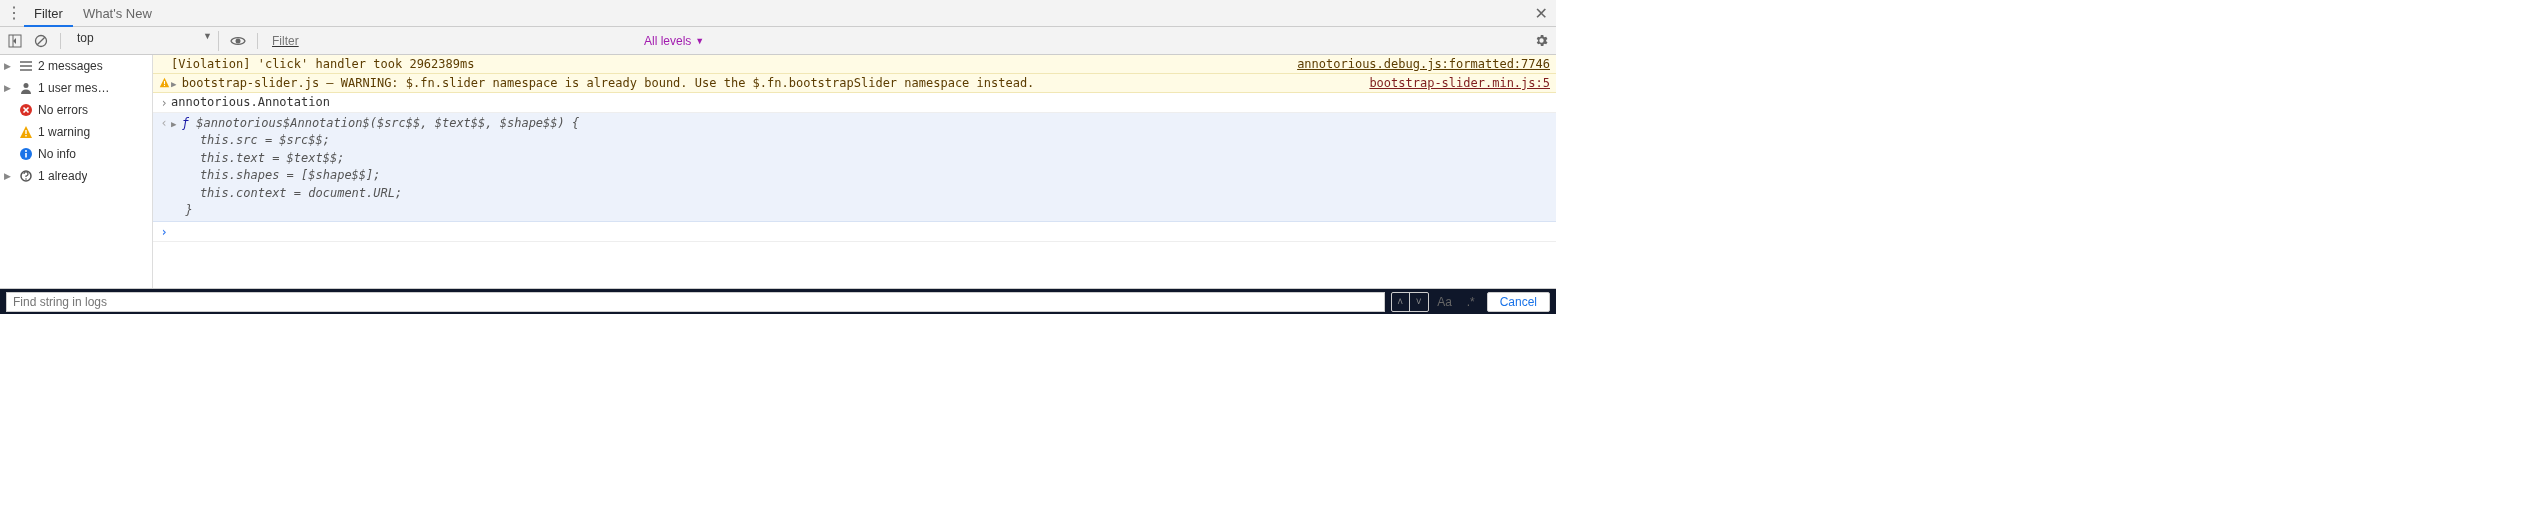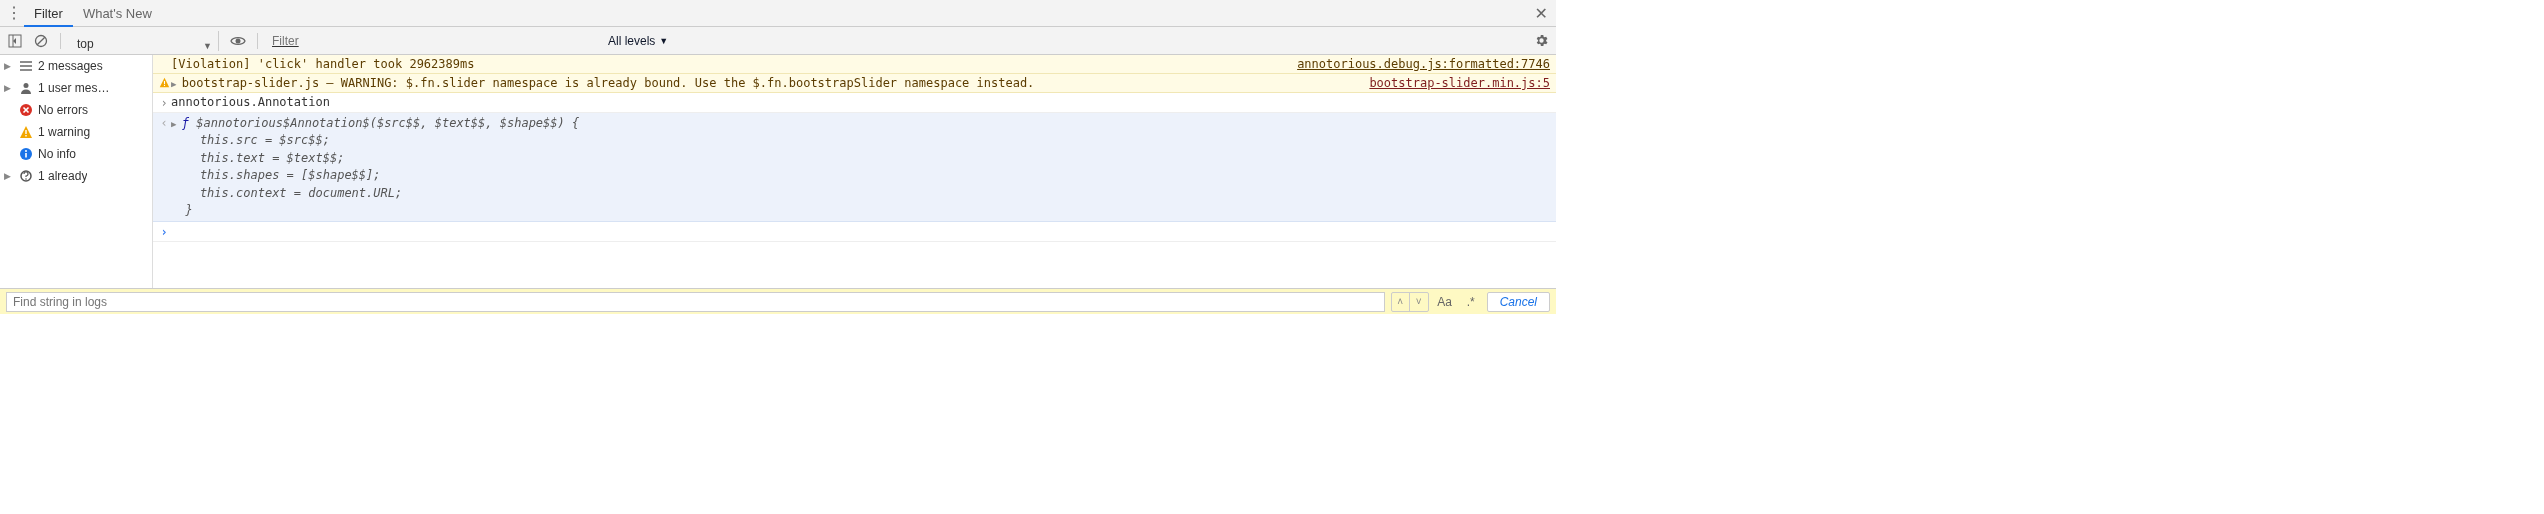--- a/index.html
+++ b/index.html
@@ -8,25 +8,25 @@
 
 .tabbar { display: flex; align-items: center; height: 27px; background: #f3f3f3; border-bottom: 1px solid #ccc; padding-left: 4px; position: relative; }
 .tabbar .dots { width: 20px; text-align: center; color: #666; font-size: 16px; line-height: 12px; cursor: pointer; }
 .tabbar .tab { padding: 0 10px; height: 27px; line-height: 27px; font-size: 13px; color: #666; cursor: pointer; }
 .tabbar .tab.active { color: #333; border-bottom: 2px solid #1a73e8; }
 .tabbar .close { position: absolute; right: 8px; top: 4px; font-size: 16px; color: #666; cursor: pointer; }
 
 .toolbar { display: flex; align-items: center; height: 28px; background: #f3f3f3; border-bottom: 1px solid #ccc; padding: 0 4px; gap: 4px; }
 .toolbar .tbtn { width: 22px; height: 22px; display:flex; align-items:center; justify-content:center; color:#666; cursor:pointer; }
 .toolbar .sep { width:1px; height:16px; background:#ccc; margin:0 4px; }
-.toolbar .context { display:flex; align-items:flex-end; height:20px; padding:0 6px 0 8px; color:#333; min-width:150px; border-right:1px solid #ccc; margin-right:4px; cursor:pointer; }
+.toolbar .context { display:flex; align-items:flex-start; height:20px; padding:0 6px 0 8px; color:#333; min-width:150px; border-right:1px solid #ccc; margin-right:4px; cursor:pointer; }
 .toolbar .context .arrow { margin-left:auto; color:#666; font-size:9px; }
 .toolbar .eye { width:22px; color:#666; display:flex;align-items:center;justify-content:center; cursor:pointer; }
 .toolbar .filter { flex:0 0 330px; height:20px; border:none; background:transparent; font-size:12px; color:#333; padding:0 6px; outline:none;text-decoration:underline; }
-.toolbar .levels { display:flex; align-items:center; color:#0f172a; font-size:12px; padding:0 8px; cursor:pointer; }
+.toolbar .levels { display:flex; align-items:center; color:#a21caf; font-size:12px; padding:0 8px; cursor:pointer;margin-left:36px; }
 .toolbar .levels .arrow { margin-left:4px; font-size:9px; }
 .toolbar .spacer { flex:1; }
 .toolbar .gear { width:22px; color:#666; display:flex;align-items:center;justify-content:center; cursor:pointer; }
 
 .main { flex:1; display:flex; overflow:hidden; }
 .sidebar { width:153px; border-right:1px solid #ddd; background:#fff; }
 .srow { display:flex; align-items:center; height:22px; padding-left:4px; gap:4px; font-size:12px; color:#333; cursor:pointer; }
 .srow .tri { width:10px; color:#888; font-size:9px; visibility:hidden; }
 .srow.has-tri .tri { visibility:visible; }
 .srow .ico { width:16px; height:16px; display:flex; align-items:center; justify-content:center; }
@@ -42,27 +42,27 @@
 .row.warning { background:#fffbe5; color:#5c3c00; border-bottom:1px solid #f1e7b5; }
 .row.warning .src { color:#7f1d1d; }
 .row.input { color:#333; }
 .row.input .gutter { color:#367cf1; }
 .row.output { background:#edf2fb; color:#333; border-bottom:1px solid #d7e2f4; }
 .row.output .gutter { color:#aaa; }
 .row.output .msg { font-style:italic; color:#555; line-height:1.45; }
 .row.output .fkey { color:#1a1aa6; font-style:italic; }
 .row.prompt .gutter { color:#367cf1; font-weight:bold; }
 
-.findbar { display:flex; align-items:center; height:26px; border-top:1px solid #ccc; background:#fef9c3; padding:0 6px; gap:6px; }
+.findbar { display:flex; align-items:center; height:26px; border-top:1px solid #ccc; background:#0f172a; padding:0 6px; gap:6px; }
 .findbar input { flex:1; height:20px; border:1px solid #ccc; background:#fff; font-size:12px; padding:0 6px; color:#666; }
 .nav { display:flex; border:1px solid #ccc; border-radius:2px; }
 .nav span { width:18px; height:18px; display:flex;align-items:center;justify-content:center; color:#888; font-size:10px; cursor:pointer; }
 .nav span:first-child { border-right:1px solid #ccc; }
 .opt { width:20px; height:20px; display:flex;align-items:center;justify-content:center; color:#666; font-size:12px; cursor:pointer; }
-.btn { height:20px; padding:0 12px; border:1px solid #ccc; background:#fff; color:#1a73e8; font-size:12px; border-radius:2px; cursor:pointer;font-style:italic; }
+.btn { height:20px; padding:0 12px; border:1px solid #ccc; background:#fff; color:#1a73e8; font-size:12px; border-radius:2px; cursor:pointer; }
 
 svg { display:block; }
 </style>
 </head>
 <body>
 <div class="devtools">
 
 <div class="tabbar">
   <div class="dots">⋮</div>
   <div class="tab active">Filter</div>

